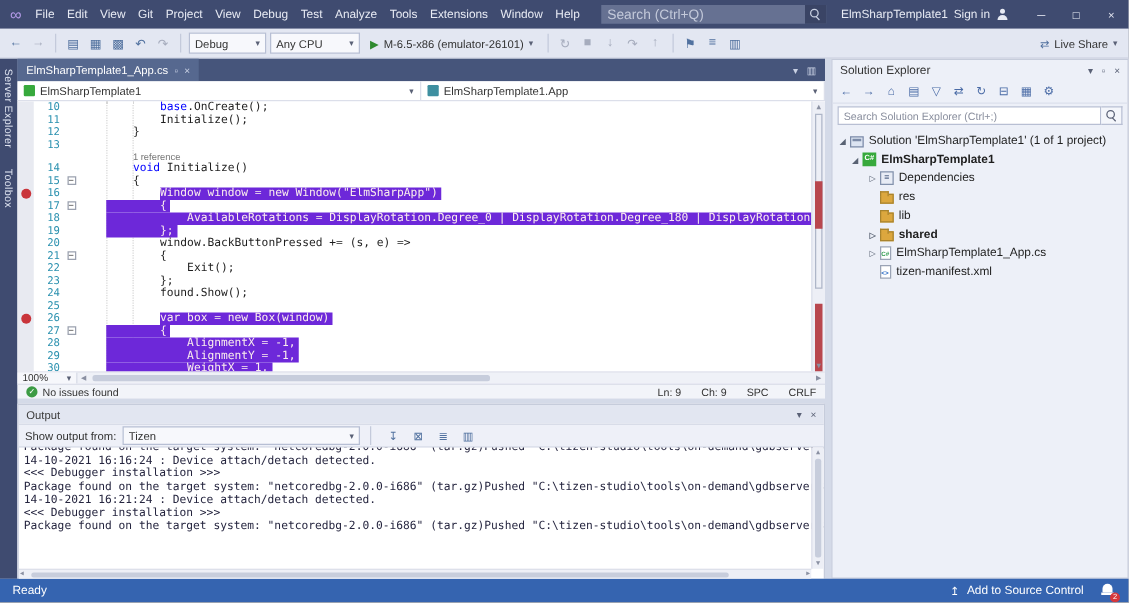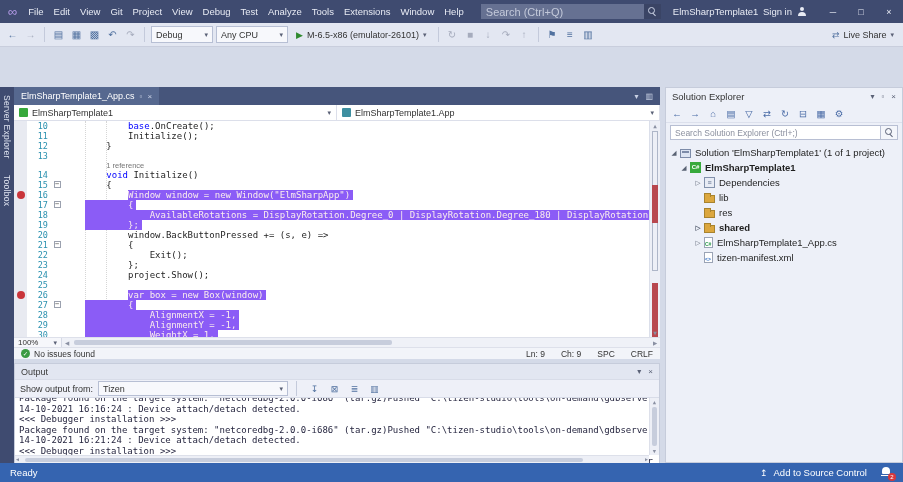--- a/index.html
+++ b/index.html
@@ -31,21 +31,21 @@
   .combo{height:17px;background:#F7F8FC;border:1px solid #B7BFD4;display:flex;align-items:center;padding:0 4px;gap:4px;}
   .combo .cdown{margin-left:auto;}
   .cdown{font-size:7px;color:#5A6176;}
   .w-debug{width:62px;} .w-cpu{width:72px;}
   .runbtn{display:flex;align-items:center;gap:4px;padding:0 5px;height:18px;white-space:nowrap;}
   .play{color:#2F8A2F;font-size:9px;}
   .liveshare{margin-left:auto;display:flex;align-items:center;gap:4px;color:#333;white-space:nowrap;padding-right:4px;}
   .ls-icon{color:#51719F;font-size:9px;}
 
   
-  .main{display:flex;flex:1;background:#D4DAE8;min-height:0;margin-top:40px;}
+  .main{display:flex;flex:1;background:#D4DAE8;min-height:0;}
   .activity-strip{width:14px;background:#3F4B70;color:#DEE3F0;display:flex;flex-direction:column;align-items:center;padding-top:8px;gap:16px;flex:none;}
   .vtab{writing-mode:vertical-rl;font-size:8.5px;letter-spacing:.3px;white-space:nowrap;}
 
   .editor-col{width:646px;display:flex;flex-direction:column;flex:none;min-height:0;}
   .tabbar{height:18px;background:#46557B;display:flex;align-items:center;flex:none;}
   .tab{height:18px;background:#56688F;color:#fff;font-size:9px;display:flex;align-items:center;padding:0 7px;gap:5px;white-space:nowrap;}
   .tab-ic{font-size:8px;color:#CBD3E6;}
   .tab-right{margin-left:auto;display:flex;gap:7px;color:#C9D1E4;font-size:8px;padding-right:7px;align-items:center;}
 
   .breadcrumb{height:16px;background:#FFF;border-bottom:1px solid #DCDFEA;display:flex;font-size:9px;color:#333;flex:none;}
@@ -62,21 +62,21 @@
   .code-rows{position:relative;}
   .code-line{display:flex;height:10px;line-height:10px;}
   .codelens{height:9px;line-height:9px;}
   .bp-cell{width:13px;flex:none;}
   .bp-dot{display:block;width:8px;height:8px;border-radius:50%;background:#C9353B;margin:1px auto 0;}
   .line-num{width:24px;flex:none;text-align:right;color:#2B91AF;font-size:8.5px;padding-right:3px;}
   .fold-cell{width:12px;flex:none;text-align:center;}
   .fold-box{display:inline-block;width:7px;height:7px;border:1px solid #9BA1AF;background:#fff;font-size:7px;line-height:5px;color:#444;vertical-align:top;margin-top:1px;}
   .line-content{flex:1;display:flex;min-width:0;}
   .seg{white-space:pre;}
-  .seg.hl{background:#8b5cf6;padding-right:3px;}
+  .seg.hl{background:#6d28d9;padding-right:3px;}
   .seg.hl span{color:#FBEDED !important;}
   .tok-kw{color:#0000FF;} .tok-pl{color:#1E1E1E;}
   .tok-cl{color:#767676;font-size:7.5px;font-family:"Liberation Sans",sans-serif;}
   .v-scroll{position:absolute;top:0;right:0;bottom:0;width:11px;background:#EDEFF6;border-left:1px solid #DBDFEA;}
   .vs-arrow{position:absolute;left:0;width:10px;text-align:center;font-size:6px;color:#8A90A2;}
   .vs-up{top:1px;} .vs-down{bottom:1px;}
   .vs-thumb{position:absolute;left:2px;right:2px;top:10px;height:140px;border:1px solid #AEB6C8;}
   .vs-mark{position:absolute;left:2px;right:2px;background:#B8474E;}
   .m1{top:64px;height:38px;} .m2{top:162px;height:66px;}
 
@@ -87,21 +87,21 @@
   .hs-thumb{position:absolute;left:2px;top:2px;bottom:2px;width:55%;background:#C7CDDC;border-radius:2px;}
 
   .issues-row{height:12px;background:#F2F4F9;border-top:1px solid #DDE0EA;display:flex;align-items:center;font-size:8.5px;color:#333;padding:0 7px;gap:4px;flex:none;}
   .chk{width:9px;height:9px;border-radius:50%;background:#3C9B44;color:#fff;font-size:6.5px;line-height:9px;text-align:center;flex:none;}
   .stat-right{margin-left:auto;display:flex;}
   .stat-right span{margin-left:16px;white-space:nowrap;}
 
   .panel-gap{height:4px;background:#D4DAE8;flex:none;}
 
   
-  .output-panel{height:100px;display:flex;flex-direction:column;background:#fff;border:1px solid #C6CCDB;border-bottom:none;flex:none;}
+  .output-panel{height:140px;display:flex;flex-direction:column;background:#fff;border:1px solid #C6CCDB;border-bottom:none;flex:none;}
   .out-header{height:15px;background:#E2E6F1;display:flex;align-items:center;font-size:9px;color:#3B3B3B;padding:0 6px;flex:none;}
   .oh-icons{margin-left:auto;display:flex;gap:7px;color:#5A6176;font-size:8px;}
   .out-toolbar{height:19px;background:#EEF0F8;border-top:1px solid #D8DCE8;border-bottom:1px solid #D8DCE8;display:flex;align-items:center;padding:0 5px;font-size:9px;color:#333;gap:5px;flex:none;}
   .out-combo{width:190px;height:15px;font-size:9px;}
   .ot-icons{display:flex;gap:7px;color:#51719F;font-size:9px;margin-left:3px;}
   .ot-icons span{width:13px;text-align:center;}
   .out-body{flex:1;position:relative;overflow:hidden;font-family:"DejaVu Sans Mono","Liberation Mono",monospace;font-size:9px;color:#25253F;min-height:0;}
   .out-lines{padding:0 4px;}
   .out-line{white-space:pre;line-height:10.5px;}
   .out-line:first-child{margin-top:-5px;}
@@ -396,21 +396,21 @@
               <span class="fold-cell"></span>
               <span class="line-content">
                 <span class="seg" style="padding-left: 12ch;"><span class="tok-pl">};</span></span>
               </span>
             </div>
             <div class="code-line">
               <span class="bp-cell"></span>
               <span class="line-num">24</span>
               <span class="fold-cell"></span>
               <span class="line-content">
-                <span class="seg" style="padding-left: 12ch;"><span class="tok-pl">project.Show();</span></span>
+                <span class="seg" style="padding-left: 12ch;"><span class="tok-pl">found.Show();</span></span>
               </span>
             </div>
             <div class="code-line">
               <span class="bp-cell"></span>
               <span class="line-num">25</span>
               <span class="fold-cell"></span>
               <span class="line-content">
                 <span class="seg" style="padding-left: 0ch;"></span>
               </span>
             </div>
@@ -595,26 +595,26 @@
             <span class="tr-label tr-bold">ElmSharpTemplate1</span>
           </div>
           <div class="tree-row" style="padding-left: 27px;">
             <span class="tr-arrow">▷</span>
             <span class="ti ti-dependencies"></span>
             <span class="tr-label">Dependencies</span>
           </div>
           <div class="tree-row" style="padding-left: 27px;">
             <span class="tr-arrow"></span>
             <span class="ti ti-folder"></span>
-            <span class="tr-label">lib</span>
+            <span class="tr-label">res</span>
           </div>
           <div class="tree-row" style="padding-left: 27px;">
             <span class="tr-arrow"></span>
             <span class="ti ti-folder"></span>
-            <span class="tr-label">res</span>
+            <span class="tr-label">lib</span>
           </div>
           <div class="tree-row" style="padding-left: 27px; font-weight: bold;">
             <span class="tr-arrow">▷</span>
             <span class="ti ti-folder"></span>
             <span class="tr-label">shared</span>
           </div>
           <div class="tree-row" style="padding-left: 27px;">
             <span class="tr-arrow">▷</span>
             <span class="ti ti-csfile"></span>
             <span class="tr-label">ElmSharpTemplate1_App.cs</span>

